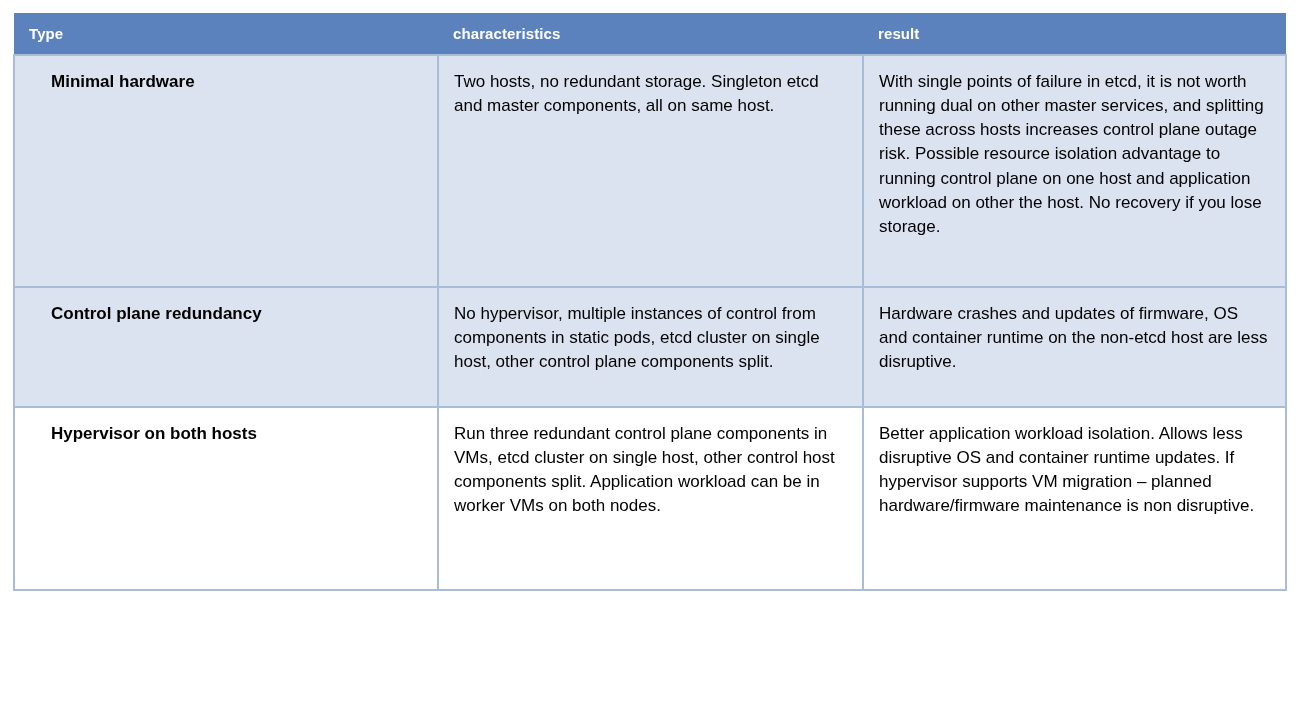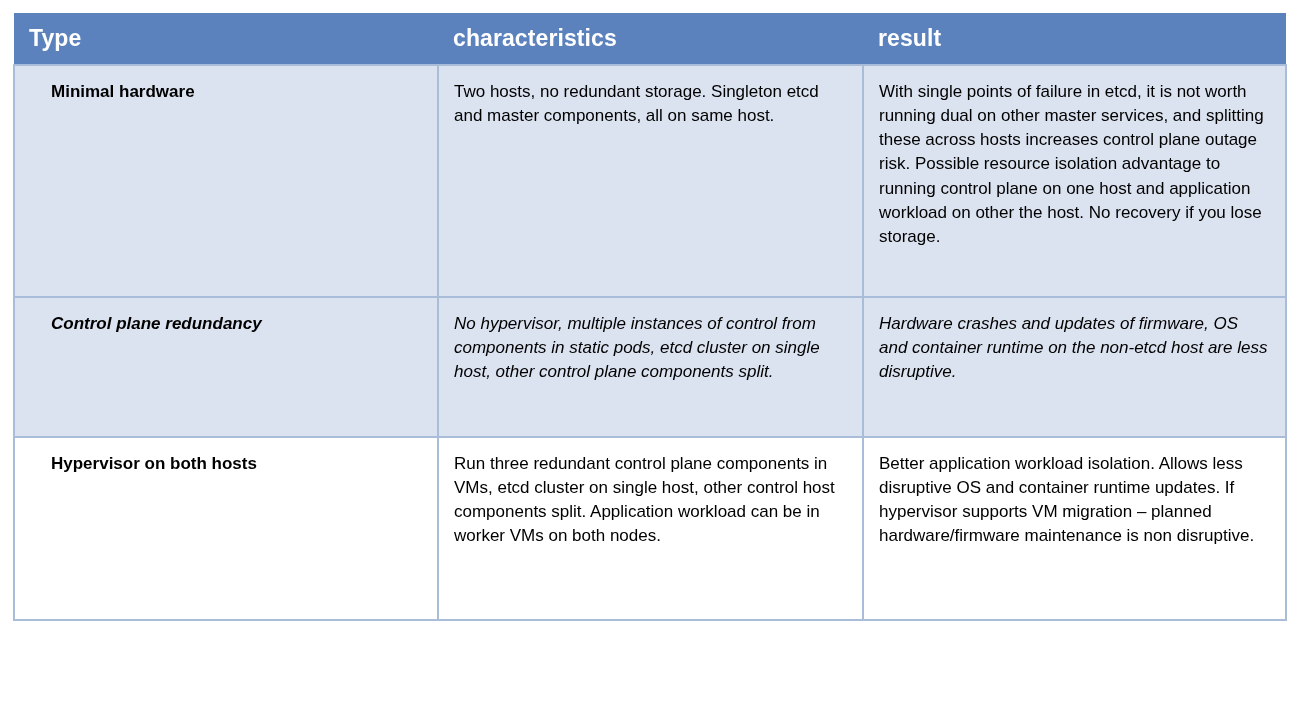--- a/index.html
+++ b/index.html
@@ -37,21 +37,21 @@
   }
 
   table.matrix col.c-type   { width: 424px; }
   table.matrix col.c-char   { width: 425px; }
   table.matrix col.c-result { width: 423px; }
 
   
   thead th {
     background: #5c82bd;
     color: #ffffff;
-    font-size: 23px;
+    font-size: 15px;
     font-weight: bold;
     text-align: left;
     padding: 12px 0 12px 15px;
     height: 25px;
     vertical-align: middle;
     border: 0;
     letter-spacing: 0.1px;
     box-sizing: border-box;
   }
 
@@ -68,21 +68,21 @@
   }
 
   tbody tr.shaded td { background: #dce3f0; }
   tbody tr.plain  td { background: #ffffff; }
 
   td.type-cell { font-weight: bold; padding-left: 36px; }
 
   
   tbody tr.r1 td { height: 232px; }
   tbody tr.r2 td { height: 85px;  }
-  tbody tr.r3 td { height: 140px; font-style: italic; }
+  tbody tr.r3 td { height: 120px; }
   tbody tr.r4 td { height: 183px; margin-top: 34px; }
 </style>
 </head>
 <body>
 
 <div id="page">
   <div class="table-wrap">
     <table class="matrix">
       <colgroup>
         <col class="c-type">

